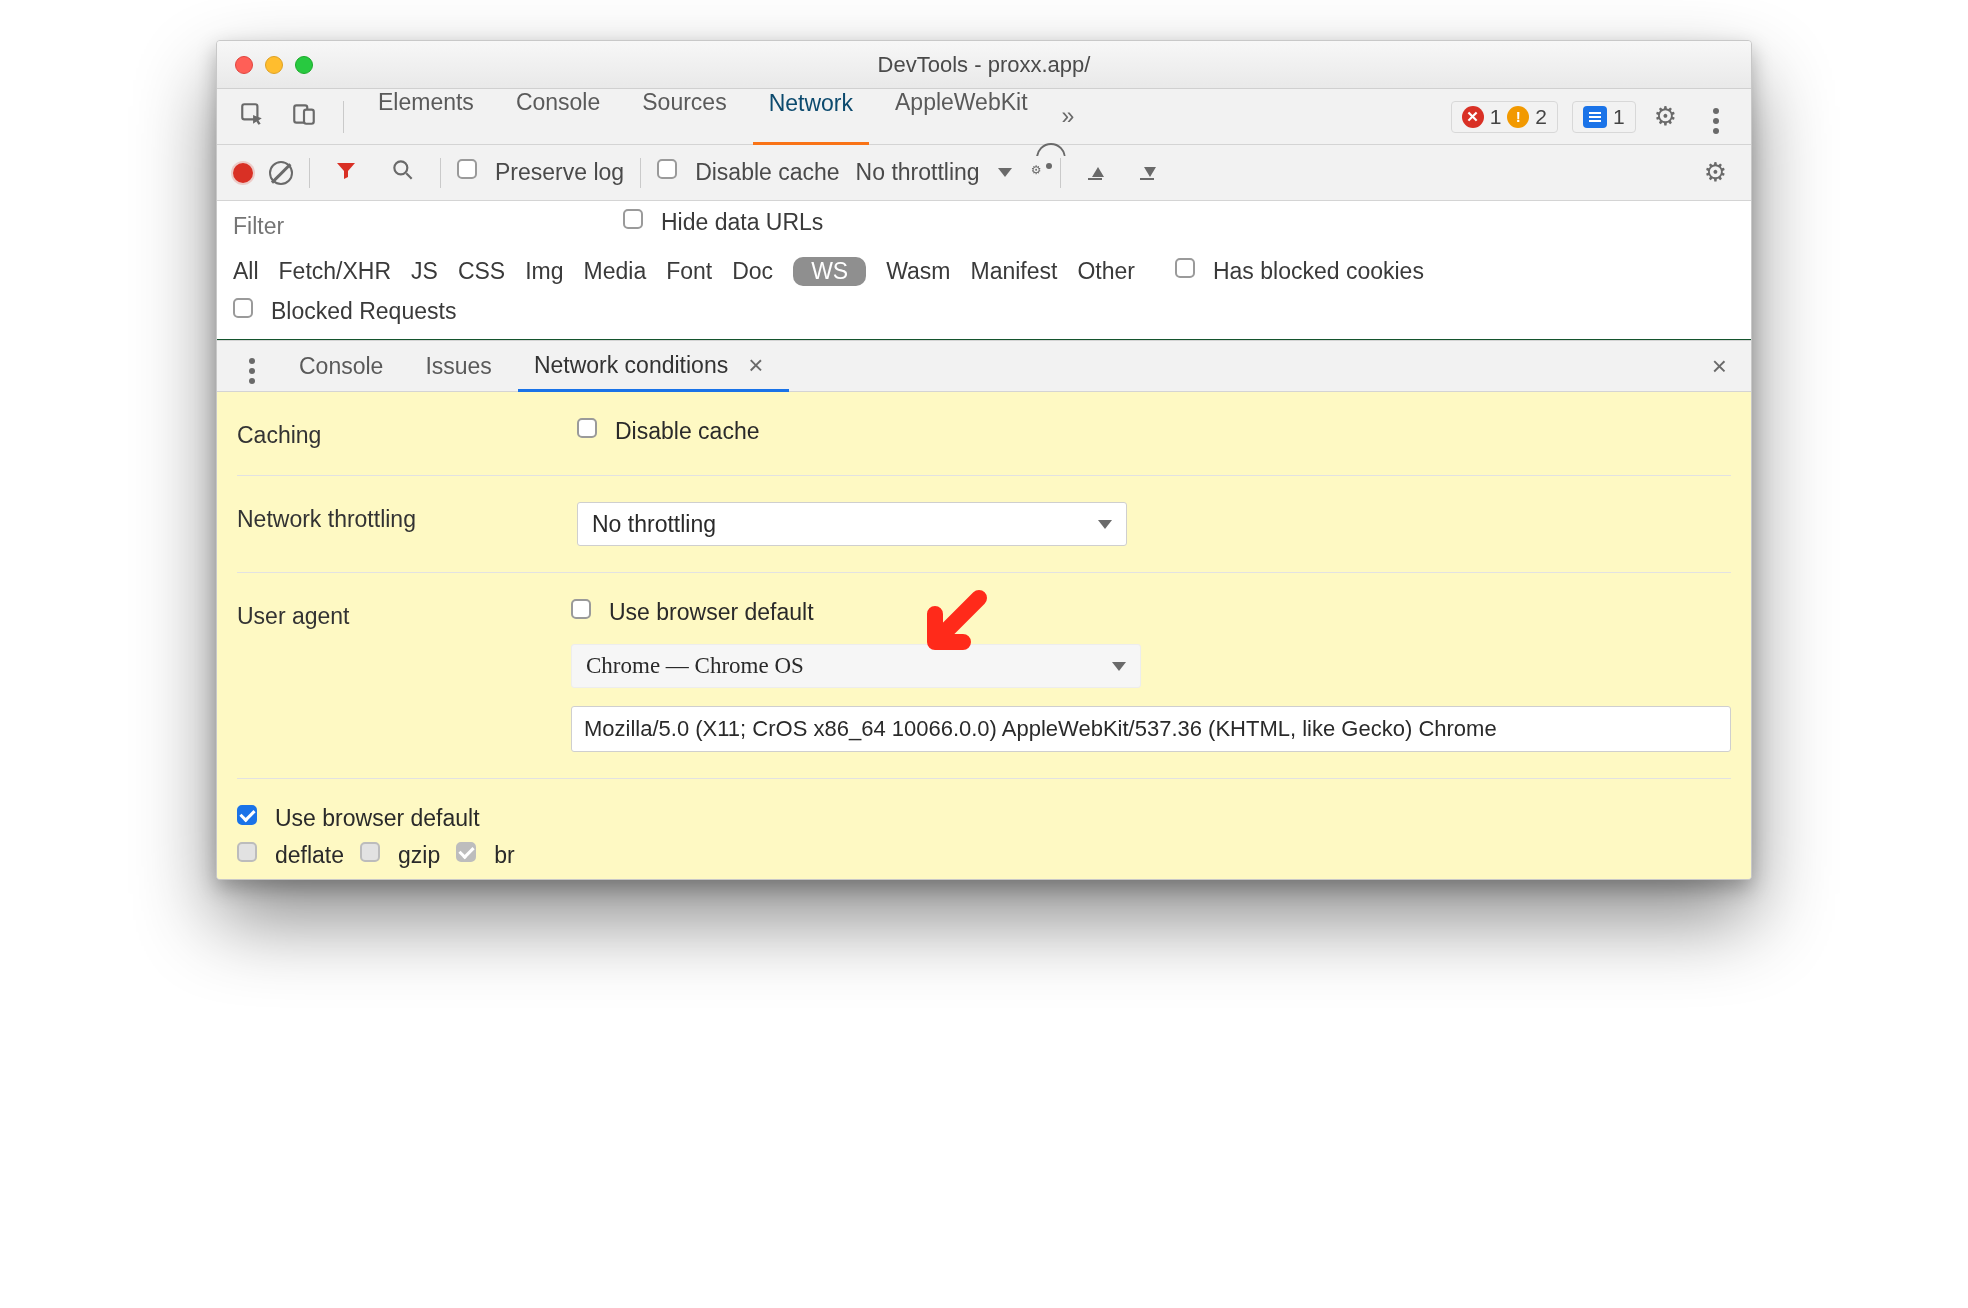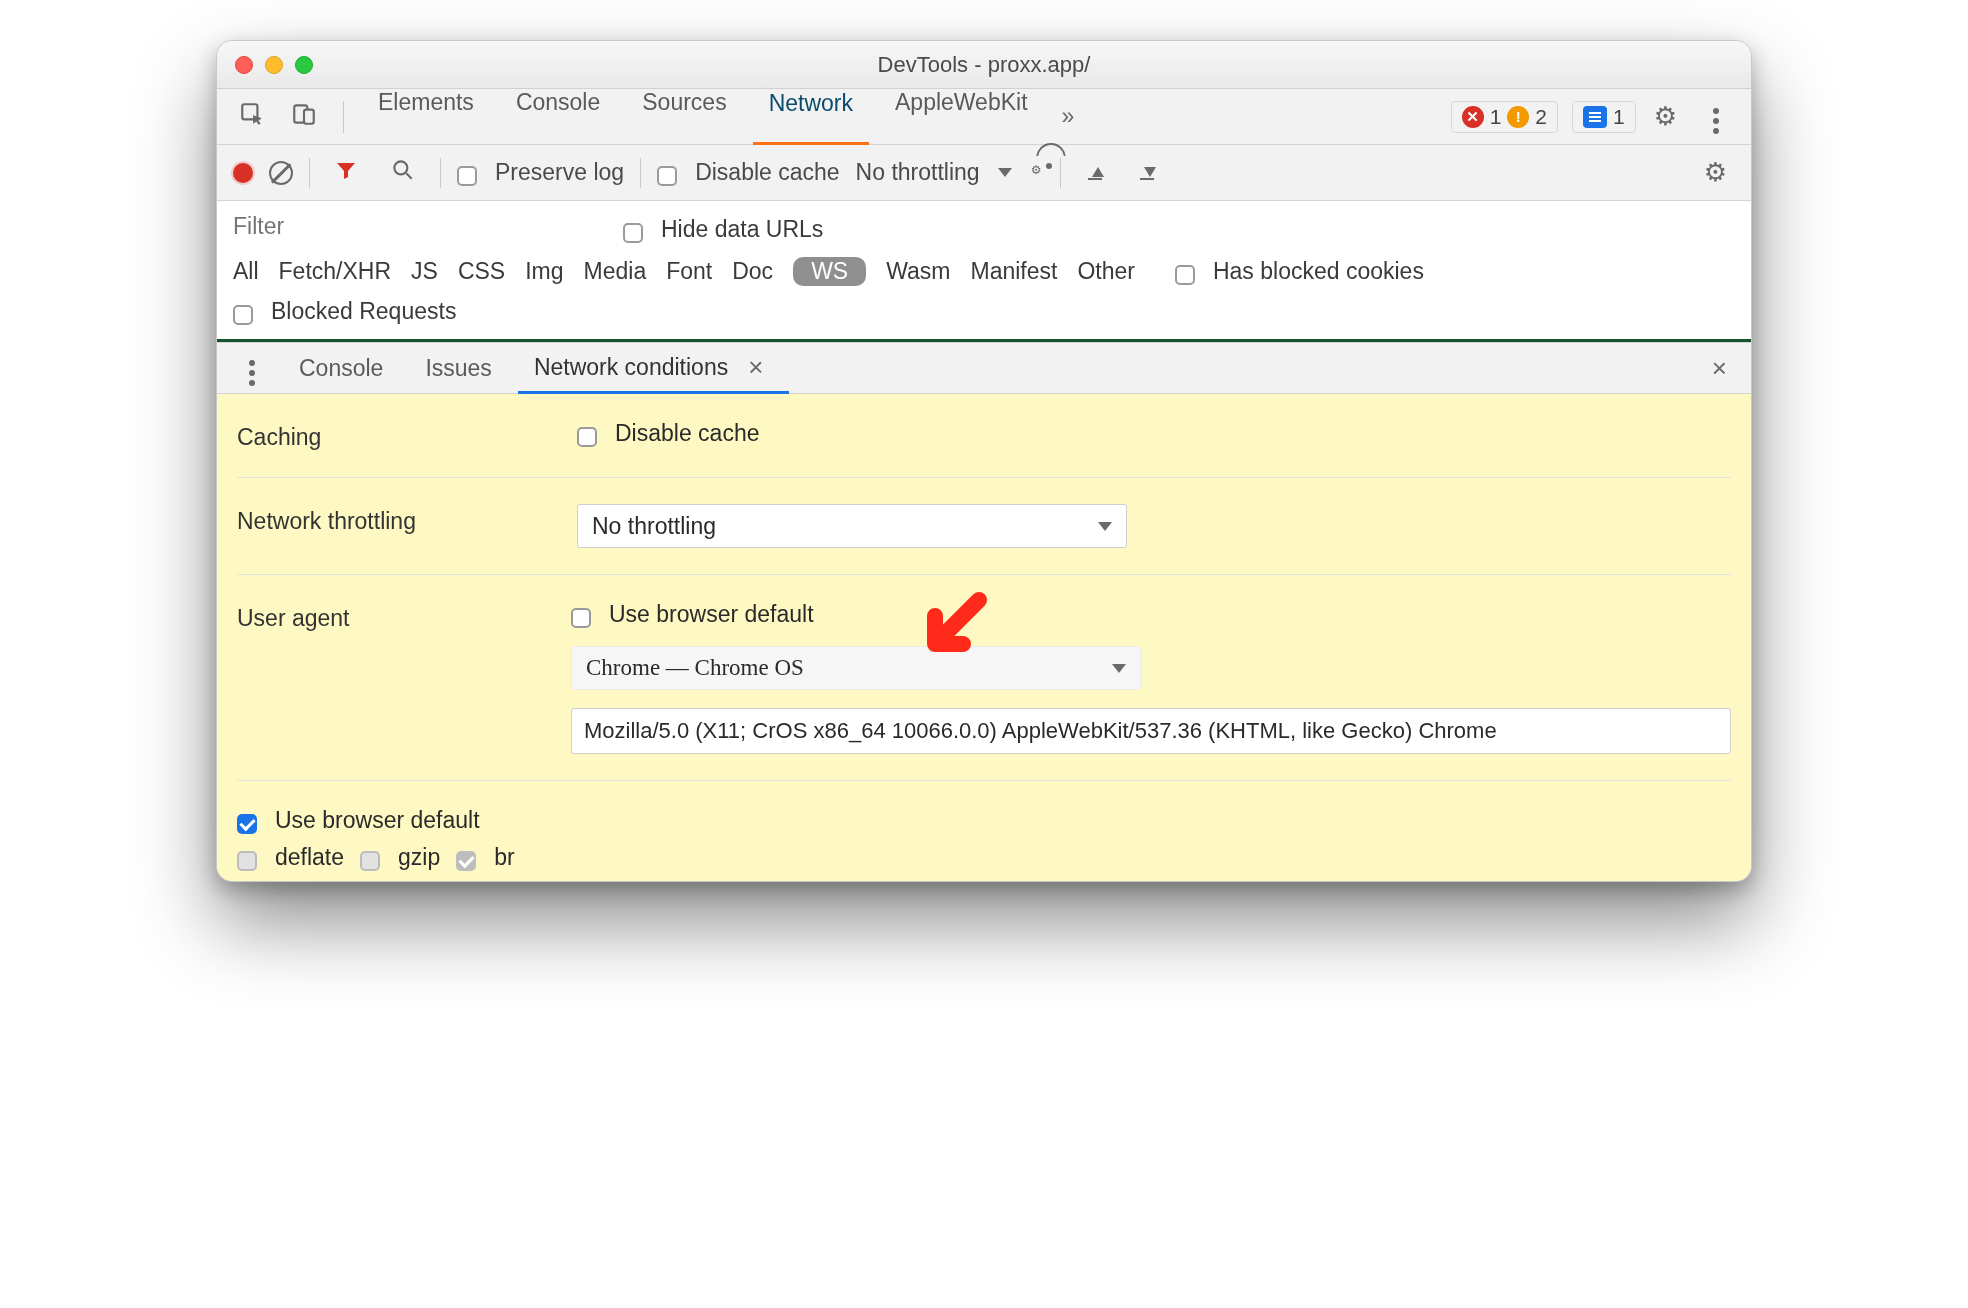--- a/index.html
+++ b/index.html
@@ -9,21 +9,21 @@
     width: 1968px;
     height: 1308px;
     display: flex;
     align-items: flex-start;
     justify-content: center;
     padding-top: 40px;
   }
   .window {
     width: 1536px;
     background: #f1f1f1;
-    border-radius: 16px;
+    border-radius: 4px;
     box-shadow: 0 40px 80px rgba(0,0,0,0.45), 0 8px 20px rgba(0,0,0,0.25);
     overflow: hidden;
     border: 1px solid #c8c8c8;
   }
   
   .titlebar {
     height: 48px;
     background: linear-gradient(#f7f7f7,#e9e9e9);
     border-bottom: 1px solid #d0d0d0;
     display: flex;
@@ -80,34 +80,34 @@
   .dropdown-lite{display:flex;align-items:center;gap:18px;}
   .caret{width:0;height:0;border-left:7px solid transparent;border-right:7px solid transparent;border-top:9px solid #6a6a6a;}
   .nettoolbar .divider, .drawer-tabs .divider{width:1px;height:30px;background:#cacaca;}
   
   .filterrow{padding:8px 16px 0 16px;background:#fff;font-size:23px;color:#3a3a3a;}
   .filter-input{width:360px;height:34px;border:none;background:#fff;font-size:23px;color:#888;padding:0;}
   .pills-row{display:flex;align-items:center;gap:20px;padding:14px 0 12px 0;flex-wrap:wrap;}
   .pill-btn{cursor:pointer;}
   .pill-btn.sel{background:#8f8f8f;color:#fff;padding:1px 18px;border-radius:10px;}
   .blocked-row{display:flex;align-items:center;gap:10px;padding:0 0 14px 0;}
-  .filterbar-border{border-bottom:3px solid #14532d;}
+  .filterbar-border{border-bottom:1px solid #14532d;}
   
   .drawer-tabs{height:52px;background:#f2f2f2;border-top:1px solid #d4d4d4;border-bottom:1px solid #d4d4d4;display:flex;align-items:center;padding:0 14px;font-size:23px;color:#5a5a5a;gap:10px;}
   .drawer-tabs .tab{padding:0 16px;height:100%;display:flex;align-items:center;cursor:pointer;gap:10px;}
   .drawer-tabs .tab.active{color:#333;border-bottom:3px solid #1a73e8;margin-bottom:-1px;}
   .drawer-tabs .spacer{flex:1;}
   .close-x{font-size:26px;color:#6a6a6a;cursor:pointer;padding:0 10px;}
   
   .panel{background:#fef9c3;padding:0 20px;font-size:23px;color:#2a2a2a;}
   .row{display:flex;align-items:flex-start;padding:26px 0;border-bottom:1px solid #e2e2e2;gap:10px;}
   .row:last-child{border-bottom:none;}
   .row .label{width:330px;color:#333;padding-top:4px;}
   .row .controls{flex:1;display:flex;flex-direction:column;gap:18px;align-items:flex-start;}
-  .ctrl-line{display:flex;align-items:flex-end;gap:10px;}
+  .ctrl-line{display:flex;align-items:flex-start;gap:10px;}
   .select{border:1px solid #cfcfcf;border-radius:3px;background:#fff;height:44px;display:flex;align-items:center;justify-content:space-between;padding:0 14px;width:550px;cursor:pointer;}
   .select.soft{background:#f6f6f6;border-color:#ededed;width:570px;}
   .textin{border:1px solid #cfcfcf;border-radius:3px;background:#fff;height:46px;padding:0 12px;width:1160px;font-size:22px;color:#2a2a2a;}
   .ua-wrap{position:relative;font-family:Liberation Serif, serif;}
   .redarrow{position:absolute;left:340px;top:-58px;}
   .redarrow svg{width:80px;height:80px;}
   
   .wifi{width:26px;height:20px;position:relative;}
   .wifi::before{content:'';position:absolute;bottom:4px;left:10px;width:6px;height:6px;background:#6a6a6a;border-radius:50%;}
   .wifi::after{content:'';position:absolute;bottom:0;left:0;width:26px;height:26px;border:2.5px solid #6a6a6a;border-radius:50%;clip-path:polygon(0 0,100% 0,100% 45%,0 45%);}

